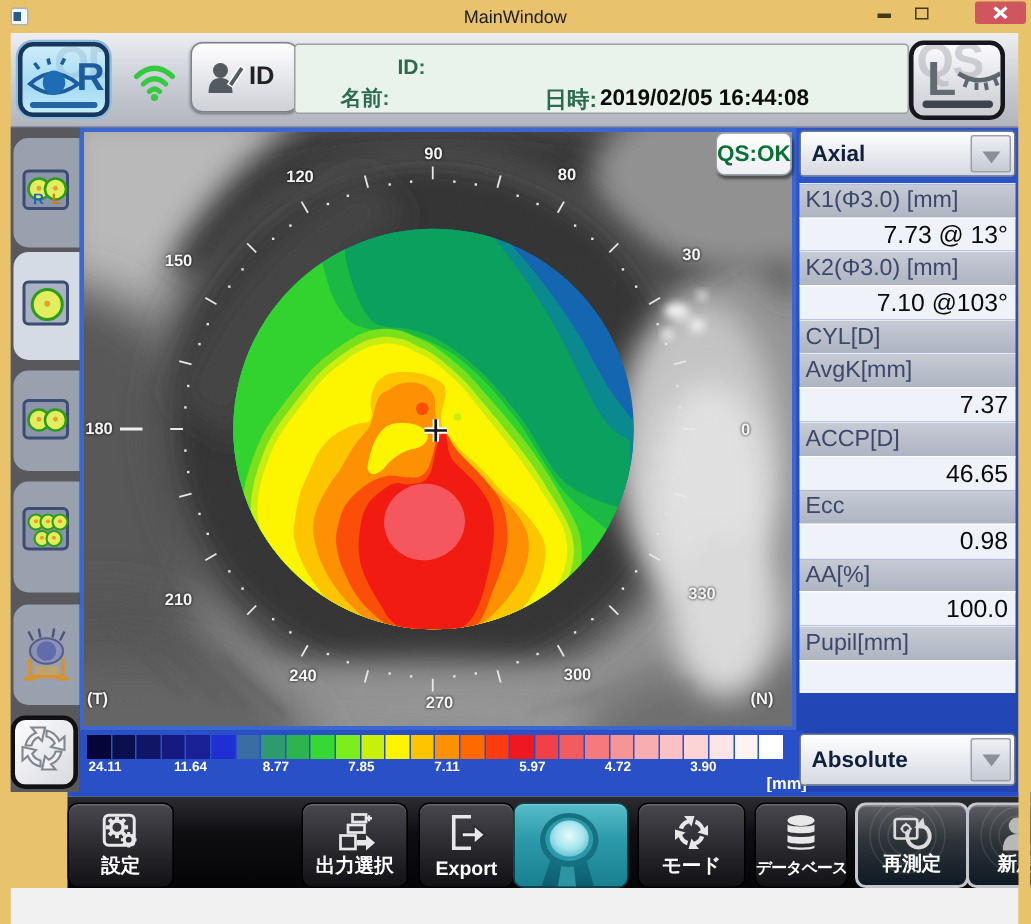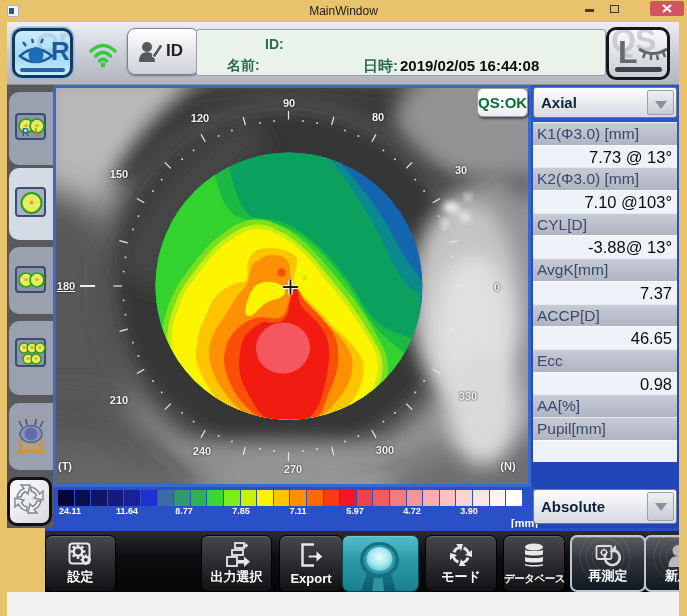--- a/index.html
+++ b/index.html
@@ -412,21 +412,21 @@
 <path d="M 234.5,191.5 L 234.5,206.5 M 227,199 L 242,199" stroke="#151515" stroke-width="1.8"></path>
 </g>
 </svg>
 
 <div class="alab" style="left:236px;top:18px;">90</div>
 <div class="alab" style="left:325px;top:32px;">80</div>
 <div class="alab" style="left:147px;top:33px;">120</div>
 <div class="alab" style="left:408px;top:85px;">30</div>
 <div class="alab" style="left:66px;top:89px;">150</div>
 <div class="alab" style="left:444px;top:202px;">0</div>
-<div class="alab" style="left:13px;top:201px;text-decoration:underline;">180</div>
+<div class="alab" style="left:13px;top:201px;">180</div>
 <div class="alab" style="left:415px;top:311px;">330</div>
 <div class="alab" style="left:66px;top:315px;">210</div>
 <div class="alab" style="left:332px;top:365px;">300</div>
 <div class="alab" style="left:149px;top:366px;">240</div>
 <div class="alab" style="left:240px;top:384px;">270</div>
 <div class="alab" style="left:12px;top:381px;">(T)</div>
 <div class="alab" style="left:455px;top:381px;">(N)</div>
 <div style="position:absolute;left:27px;top:200px;width:15px;height:2px;background:#efefef;"></div>
 
 <div id="qsok">QS:OK</div>
@@ -477,28 +477,28 @@
     <div class="ddl" style="top:2px;">
         <div class="txt">Axial</div>
         <div class="arr"></div>
       </div>
     <div id="rows">
       <div class="lrow">K1(Φ3.0) [mm]</div>
       <div class="vrow">7.73 @ 13°</div>
       <div class="lrow">K2(Φ3.0) [mm]</div>
       <div class="vrow">7.10 @103°</div>
       <div class="lrow">CYL[D]</div>
-      <div class="vrow">-3.88@ 13°</div>
       <div class="lrow">AvgK[mm]</div>
       <div class="vrow">7.37</div>
       <div class="lrow">ACCP[D]</div>
       <div class="vrow">46.65</div>
       <div class="lrow">Ecc</div>
       <div class="vrow">0.98</div>
       <div class="lrow">AA[%]</div>
+      <div class="vrow">100.0</div>
       <div class="lrow">Pupil[mm]</div>
       <div class="vrow">&nbsp;</div>
     </div>
     <div class="ddl" style="top:404px; height:35px;">
         <div class="txt" style="top:8px;">Absolute</div>
         <div class="arr"></div>
       </div>
   </div>
 </div>
 

